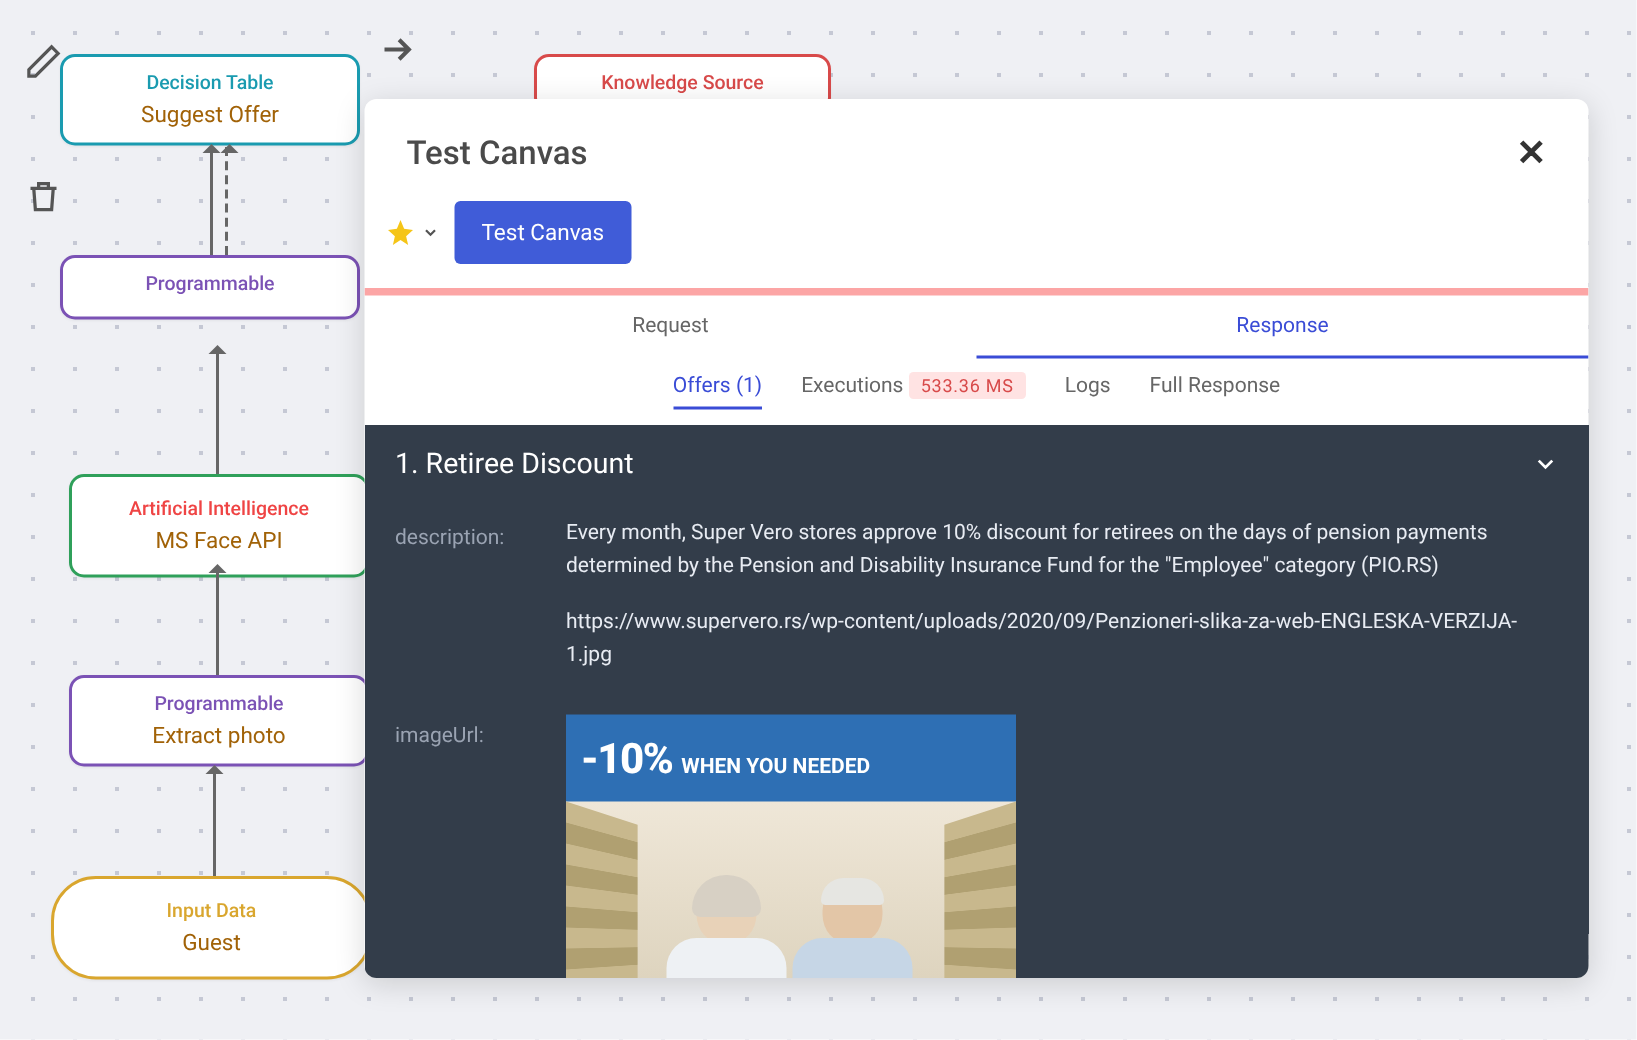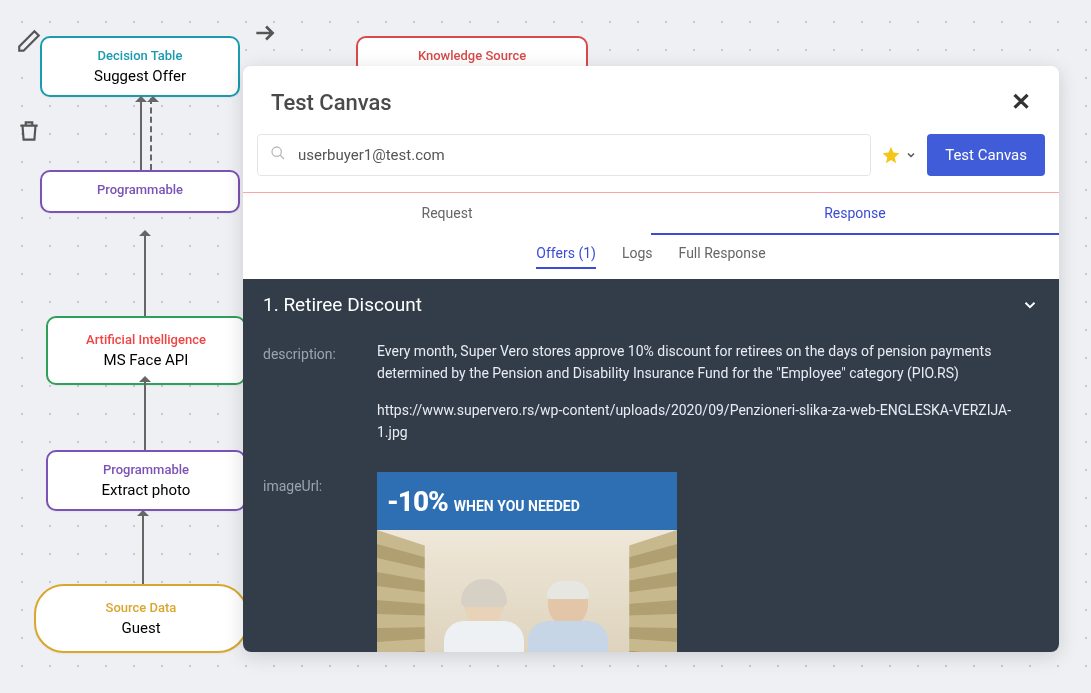--- a/index.html
+++ b/index.html
@@ -15,25 +15,25 @@
 
 
 .tool-icon { position: absolute; width: 26px; height: 26px; color: #555; }
 .pencil { left: 16px; top: 28px; }
 .arrow { left: 252px; top: 20px; }
 .trash { left: 16px; top: 118px; }
 
 
 .node { position: absolute; background: #fff; border: 2px solid #4d7c0f; border-radius: 10px; text-align: center; padding: 10px 12px; box-shadow: 0 1px 2px rgba(0,0,0,0.05); }
 .node .type { font-size: 13px; font-weight: 500; margin-bottom: 4px; }
-.node .label { font-size: 15px; color: #000000; }
+.node .label { font-size: 15px; color: #a16207; }
 
 .node.decision { border-color: #1a9bb0; left: 40px; top: 36px; width: 200px; }
 .node.decision .type { color: #1a9bb0; }
-.node.knowledge { border-color: #d84a4a; left: 356px; top: 36px; width: 232px; padding-bottom: 6px; }
+.node.knowledge { border-color: #d84a4a; left: 356px; top: 36px; width: 198px; padding-bottom: 6px; }
 .node.knowledge .type { color: #d84a4a; }
 .node.prog1 { border-color: #7b52b5; left: 40px; top: 170px; width: 200px; }
 .node.prog1 .type { color: #7b52b5; }
 .node.ai { border-color: #2fa05a; left: 46px; top: 316px; width: 200px; padding: 14px 12px; }
 .node.ai .type { color: #ef4444; }
 .node.ai::before, .node.ai::after { content:""; position:absolute; width:0; height:0; }
 .node.prog2 { border-color: #7b52b5; left: 46px; top: 450px; width: 200px; }
 .node.prog2 .type { color: #7b52b5; }
 .node.input { border-color: #d9a62e; left: 34px; top: 584px; width: 214px; border-radius: 30px; padding: 14px 12px; }
 .node.input .type { color: #d9a62e; }
@@ -53,21 +53,21 @@
 .dlg-title { font-size: 22px; color: #4a4a4a; font-weight: 500; }
 .dlg-close { font-size: 24px; color: #333; cursor: pointer; font-weight: bold; }
 .dlg-search { display:flex; align-items:center; gap: 10px; padding: 0 14px 16px; }
 .search-box { flex:1; display:flex; align-items:center; border: 1px solid #e5e5e5; border-radius: 4px; padding: 10px 12px; gap: 12px; }
 .search-box .mag { color: #bbb; }
 .search-box input { border:none; outline:none; font-size: 15px; flex:1; color:#555; }
 .star-dd { display:flex; align-items:center; gap:4px; color:#666; }
 .star-dd svg { color: #f5c518; }
 .btn-primary { background:#405cd8; color:#fff; border:none; border-radius:4px; padding:12px 18px; font-size:15px; cursor:pointer; }
 
-.tabs-top { display:flex; border-top:1px solid #fca5a5; }
+.tabs-top { display:flex; border-top:5px solid #fca5a5; }
 .tabs-top .tab { flex:1; text-align:center; padding: 12px; font-size:14px; color:#666; cursor:pointer; }
 .tabs-top .tab.active { color:#3a4cd6; border-bottom: 2.5px solid #3a4cd6; }
 
 .tabs-sub { display:flex; justify-content:center; gap: 26px; padding: 10px 4px; font-size:14px; }
 .tabs-sub .stab { color:#666; cursor:pointer; padding-bottom:6px; }
 .tabs-sub .stab.active { color:#3a4cd6; border-bottom: 2.5px solid #3a4cd6; }
 .badge-ms { background:#ffe3e3; color:#d84a4a; font-size:12px; padding:2px 8px; border-radius:3px; letter-spacing:0.5px; }
 
 .result { background:#333d4a; color:#d7dbe2; flex:1; overflow:auto; }
 .res-head { display:flex; justify-content:space-between; align-items:center; padding:14px 20px; font-size:19px; color:#fff; cursor:pointer; }
@@ -129,63 +129,58 @@
 </div>
 <div class="node ai">
   <div class="type">Artificial Intelligence</div>
   <div class="label">MS Face API</div>
 </div>
 <div class="node prog2">
   <div class="type">Programmable</div>
   <div class="label">Extract photo</div>
 </div>
 <div class="node input">
-  <div class="type">Source Data</div>
+  <div class="type">Input Data</div>
   <div class="label">Guest</div>
 </div>
 
 <div class="conn c1"></div>
 <div class="conn c1d"></div>
 <div class="conn c2"></div>
 <div class="conn c3"></div>
 <div class="conn c4"></div>
 
 <div class="dialog">
   <div class="dlg-head">
     <div class="dlg-title">Test Canvas</div>
     <div class="dlg-close">✕</div>
   </div>
   <div class="dlg-search">
-    <div class="search-box">
-      <span class="mag">
-        <svg width="16" height="16" viewBox="0 0 24 24" fill="none" stroke="currentColor" stroke-width="2">
-            <circle cx="10" cy="10" r="7"></circle>
-            <path d="M21 21l-6-6"></path>
-          </svg>
-      </span>
-      <input type="text" value="userbuyer1@test.com" style="">
-    </div>
     <div class="star-dd">
       <svg width="20" height="20" viewBox="0 0 24 24" fill="currentColor">
           <path d="M12 2l2.9 6.9L22 10l-5.5 5 1.6 7L12 18l-6.1 4 1.6-7L2 10l7.1-1.1L12 2z"></path>
         </svg>
       <svg width="12" height="12" viewBox="0 0 24 24" fill="none" stroke="#555" stroke-width="3">
           <path d="M6 9l6 6 6-6"></path>
         </svg>
     </div>
     <button class="btn-primary">Test Canvas</button>
   </div>
 
   <div class="tabs-top">
     <div class="tab">Request</div>
     <div class="tab active">Response</div>
   </div>
 
   <div class="tabs-sub">
     <div class="stab active">Offers (1)</div>
+    <div class="stab">
+      <span>Executions</span>
+      <span class="badge-ms">533.36 MS</span>
+    </div>
     <div class="stab">Logs</div>
     <div class="stab">Full Response</div>
   </div>
 
   <div class="result">
     <div class="res-head">
       <span>1. Retiree Discount</span>
       <svg width="18" height="18" viewBox="0 0 24 24" fill="none" stroke="#fff" stroke-width="2.5">
           <path d="M6 9l6 6 6-6"></path>
         </svg>

